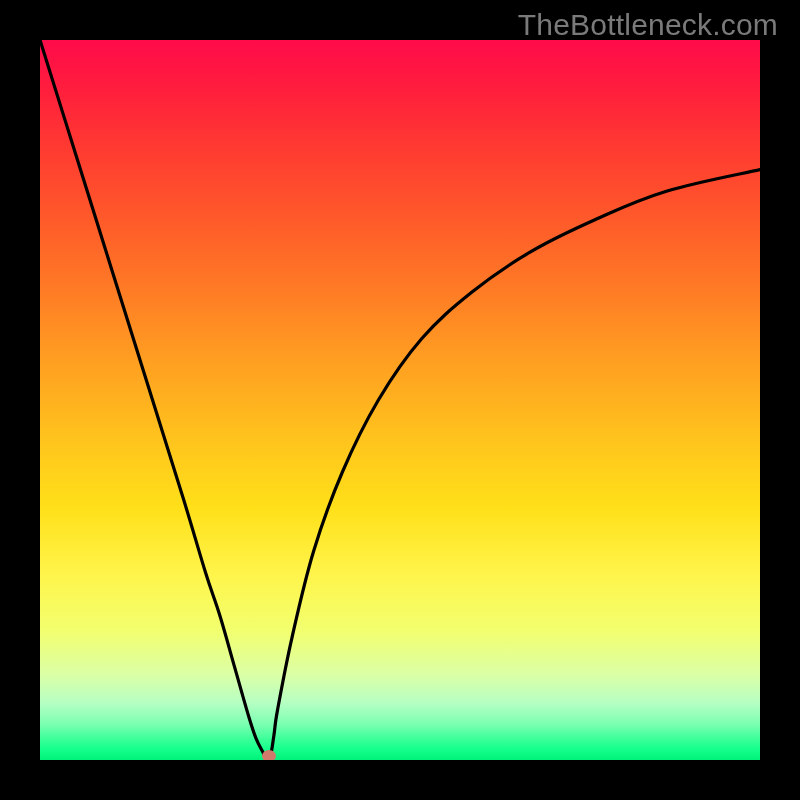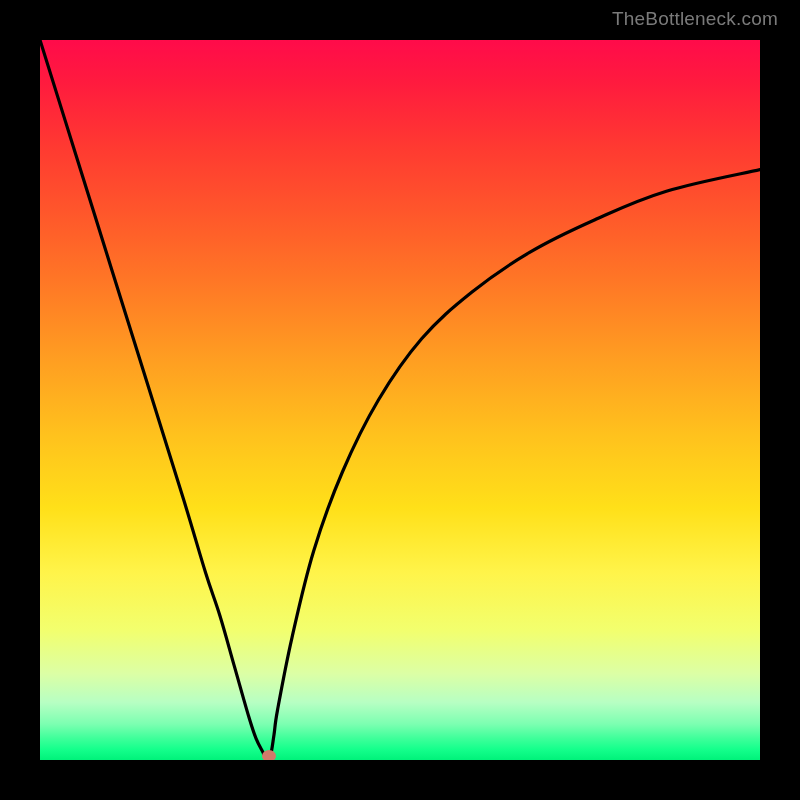--- a/index.html
+++ b/index.html
@@ -62,21 +62,21 @@
     border-radius: 50%;
     background: #cf7a6a;
     transform: translate(-50%, -50%);
     pointer-events: none;
   }
   .attribution {
     position: absolute;
     top: 8px;
     right: 22px;
     color: #7a7a7a;
-    font-size: 19px;
+    font-size: 30px;
     font-weight: 400;
     letter-spacing: 0.2px;
     font-family: Arial, Helvetica, sans-serif;
   }
 </style>
 </head>
 <body>
 
 <div class="frame">
   <div class="attribution">TheBottleneck.com</div>

